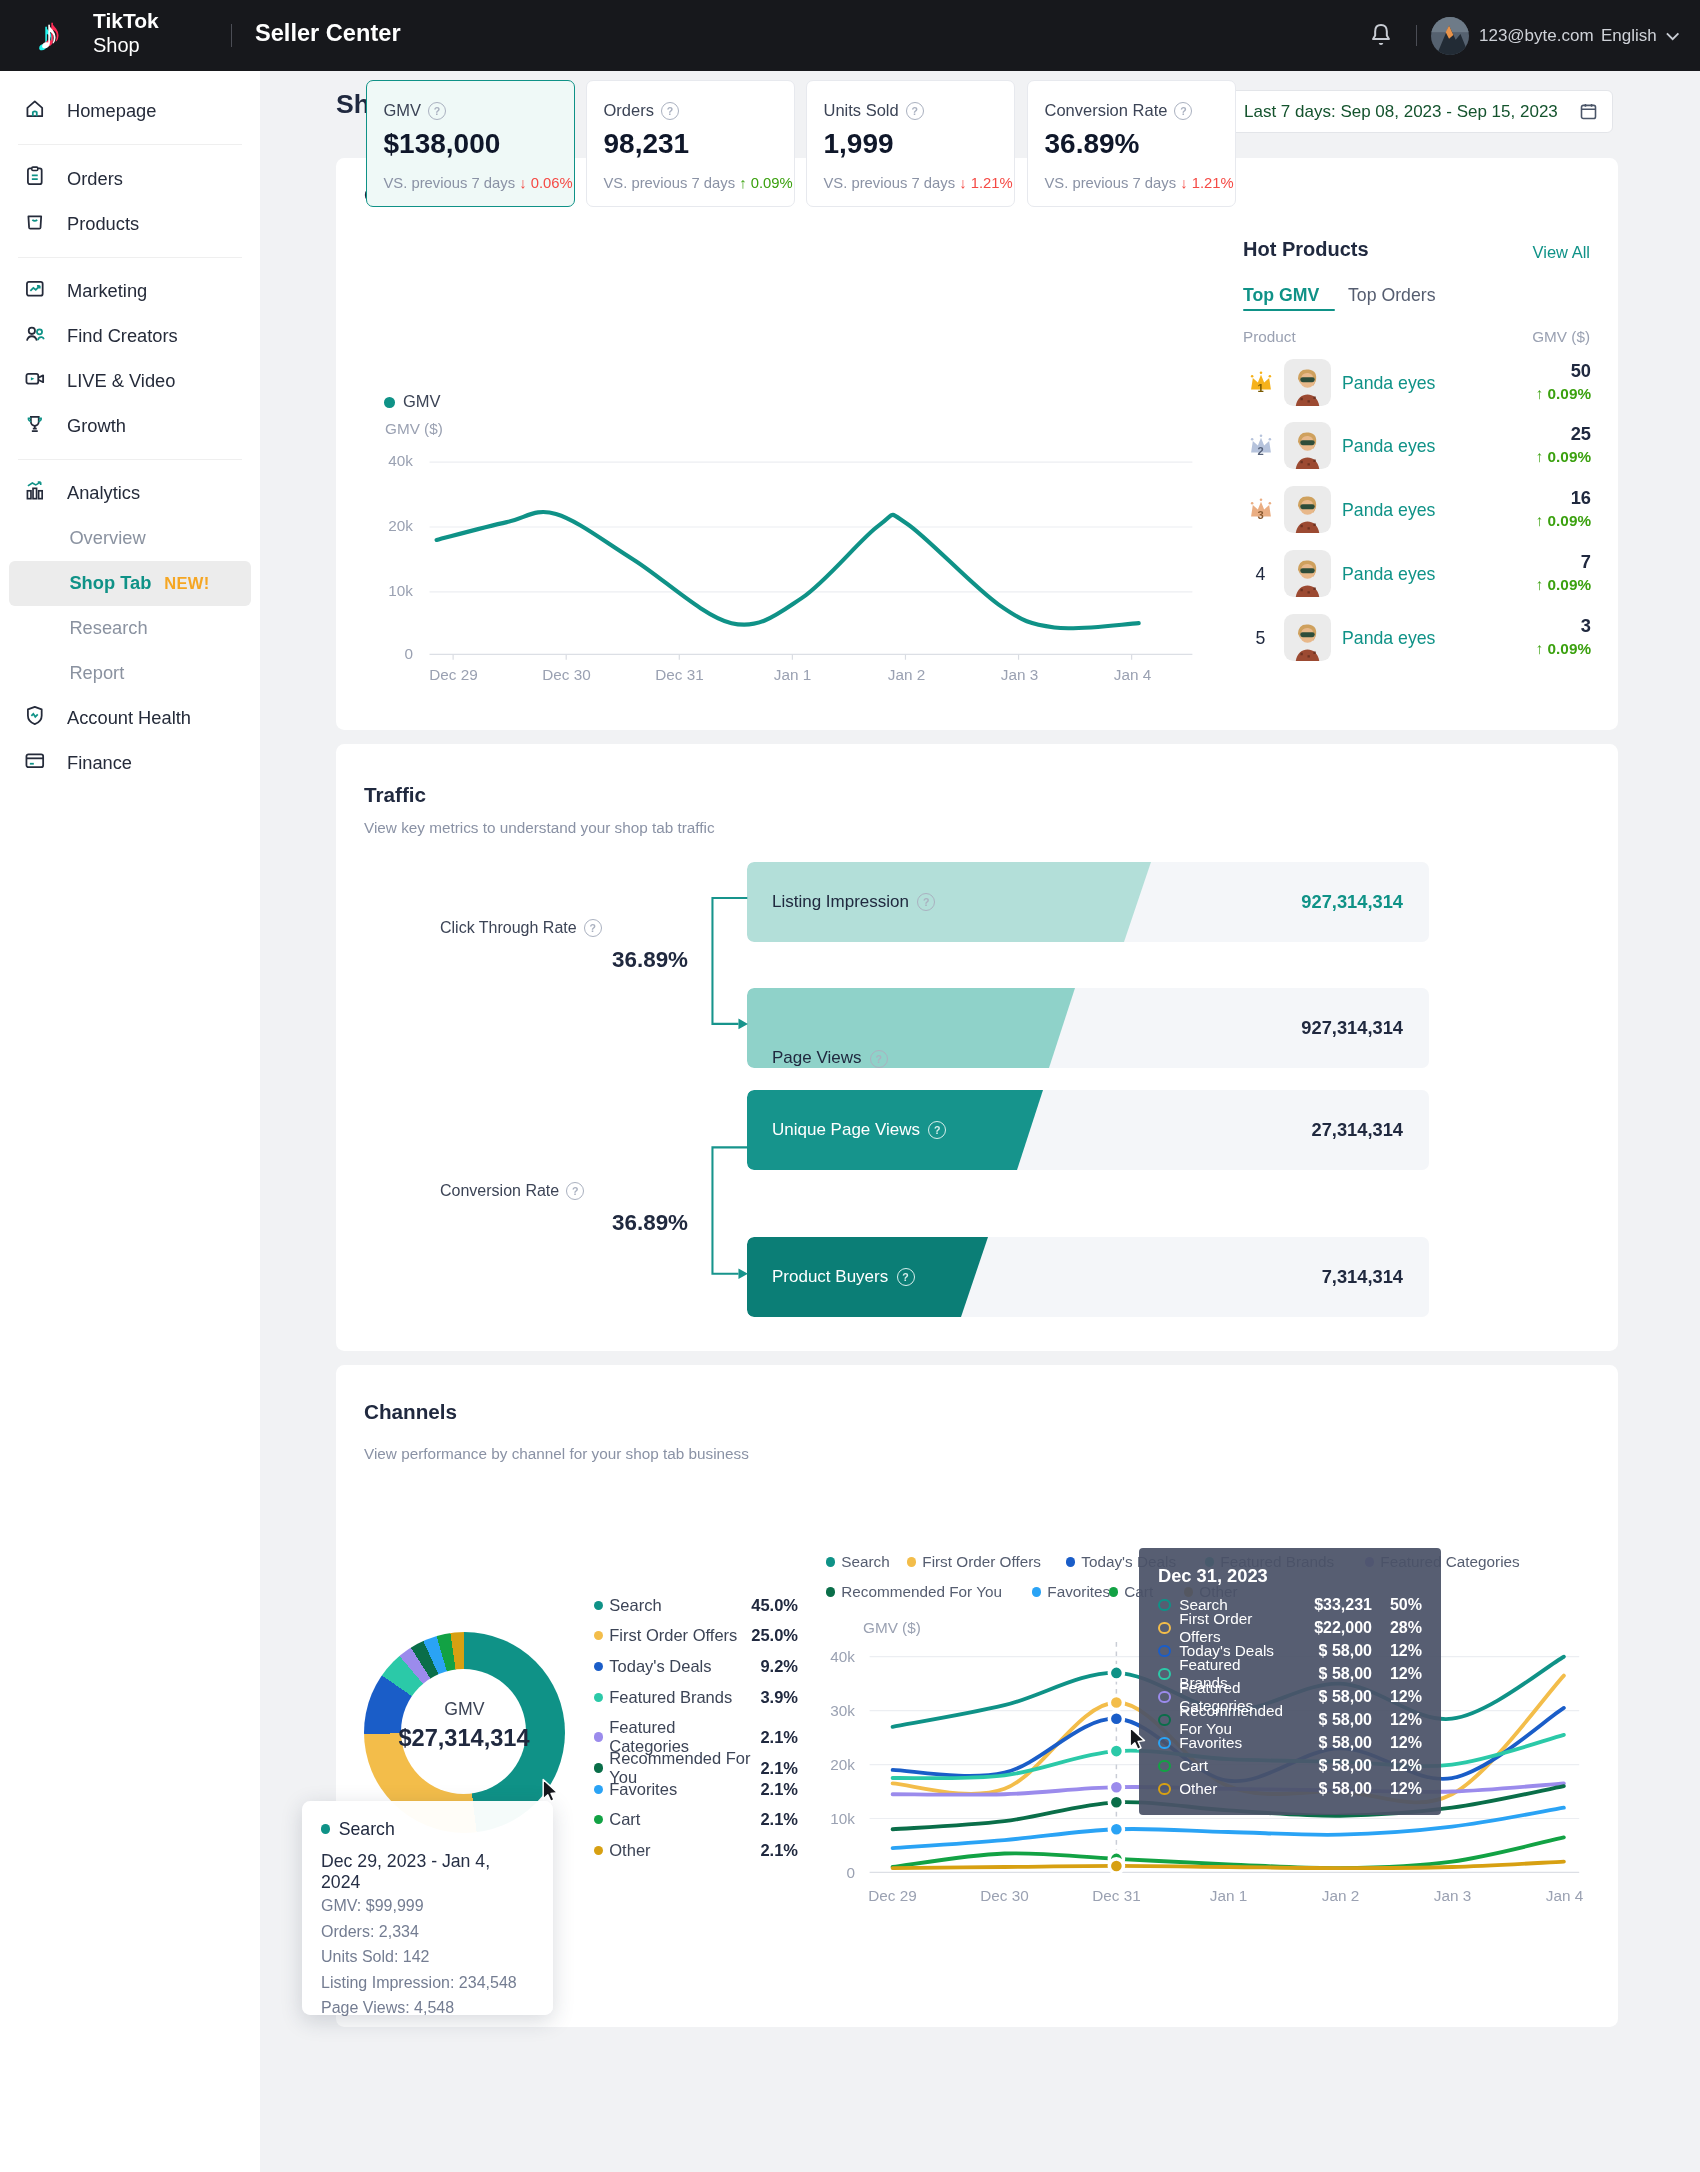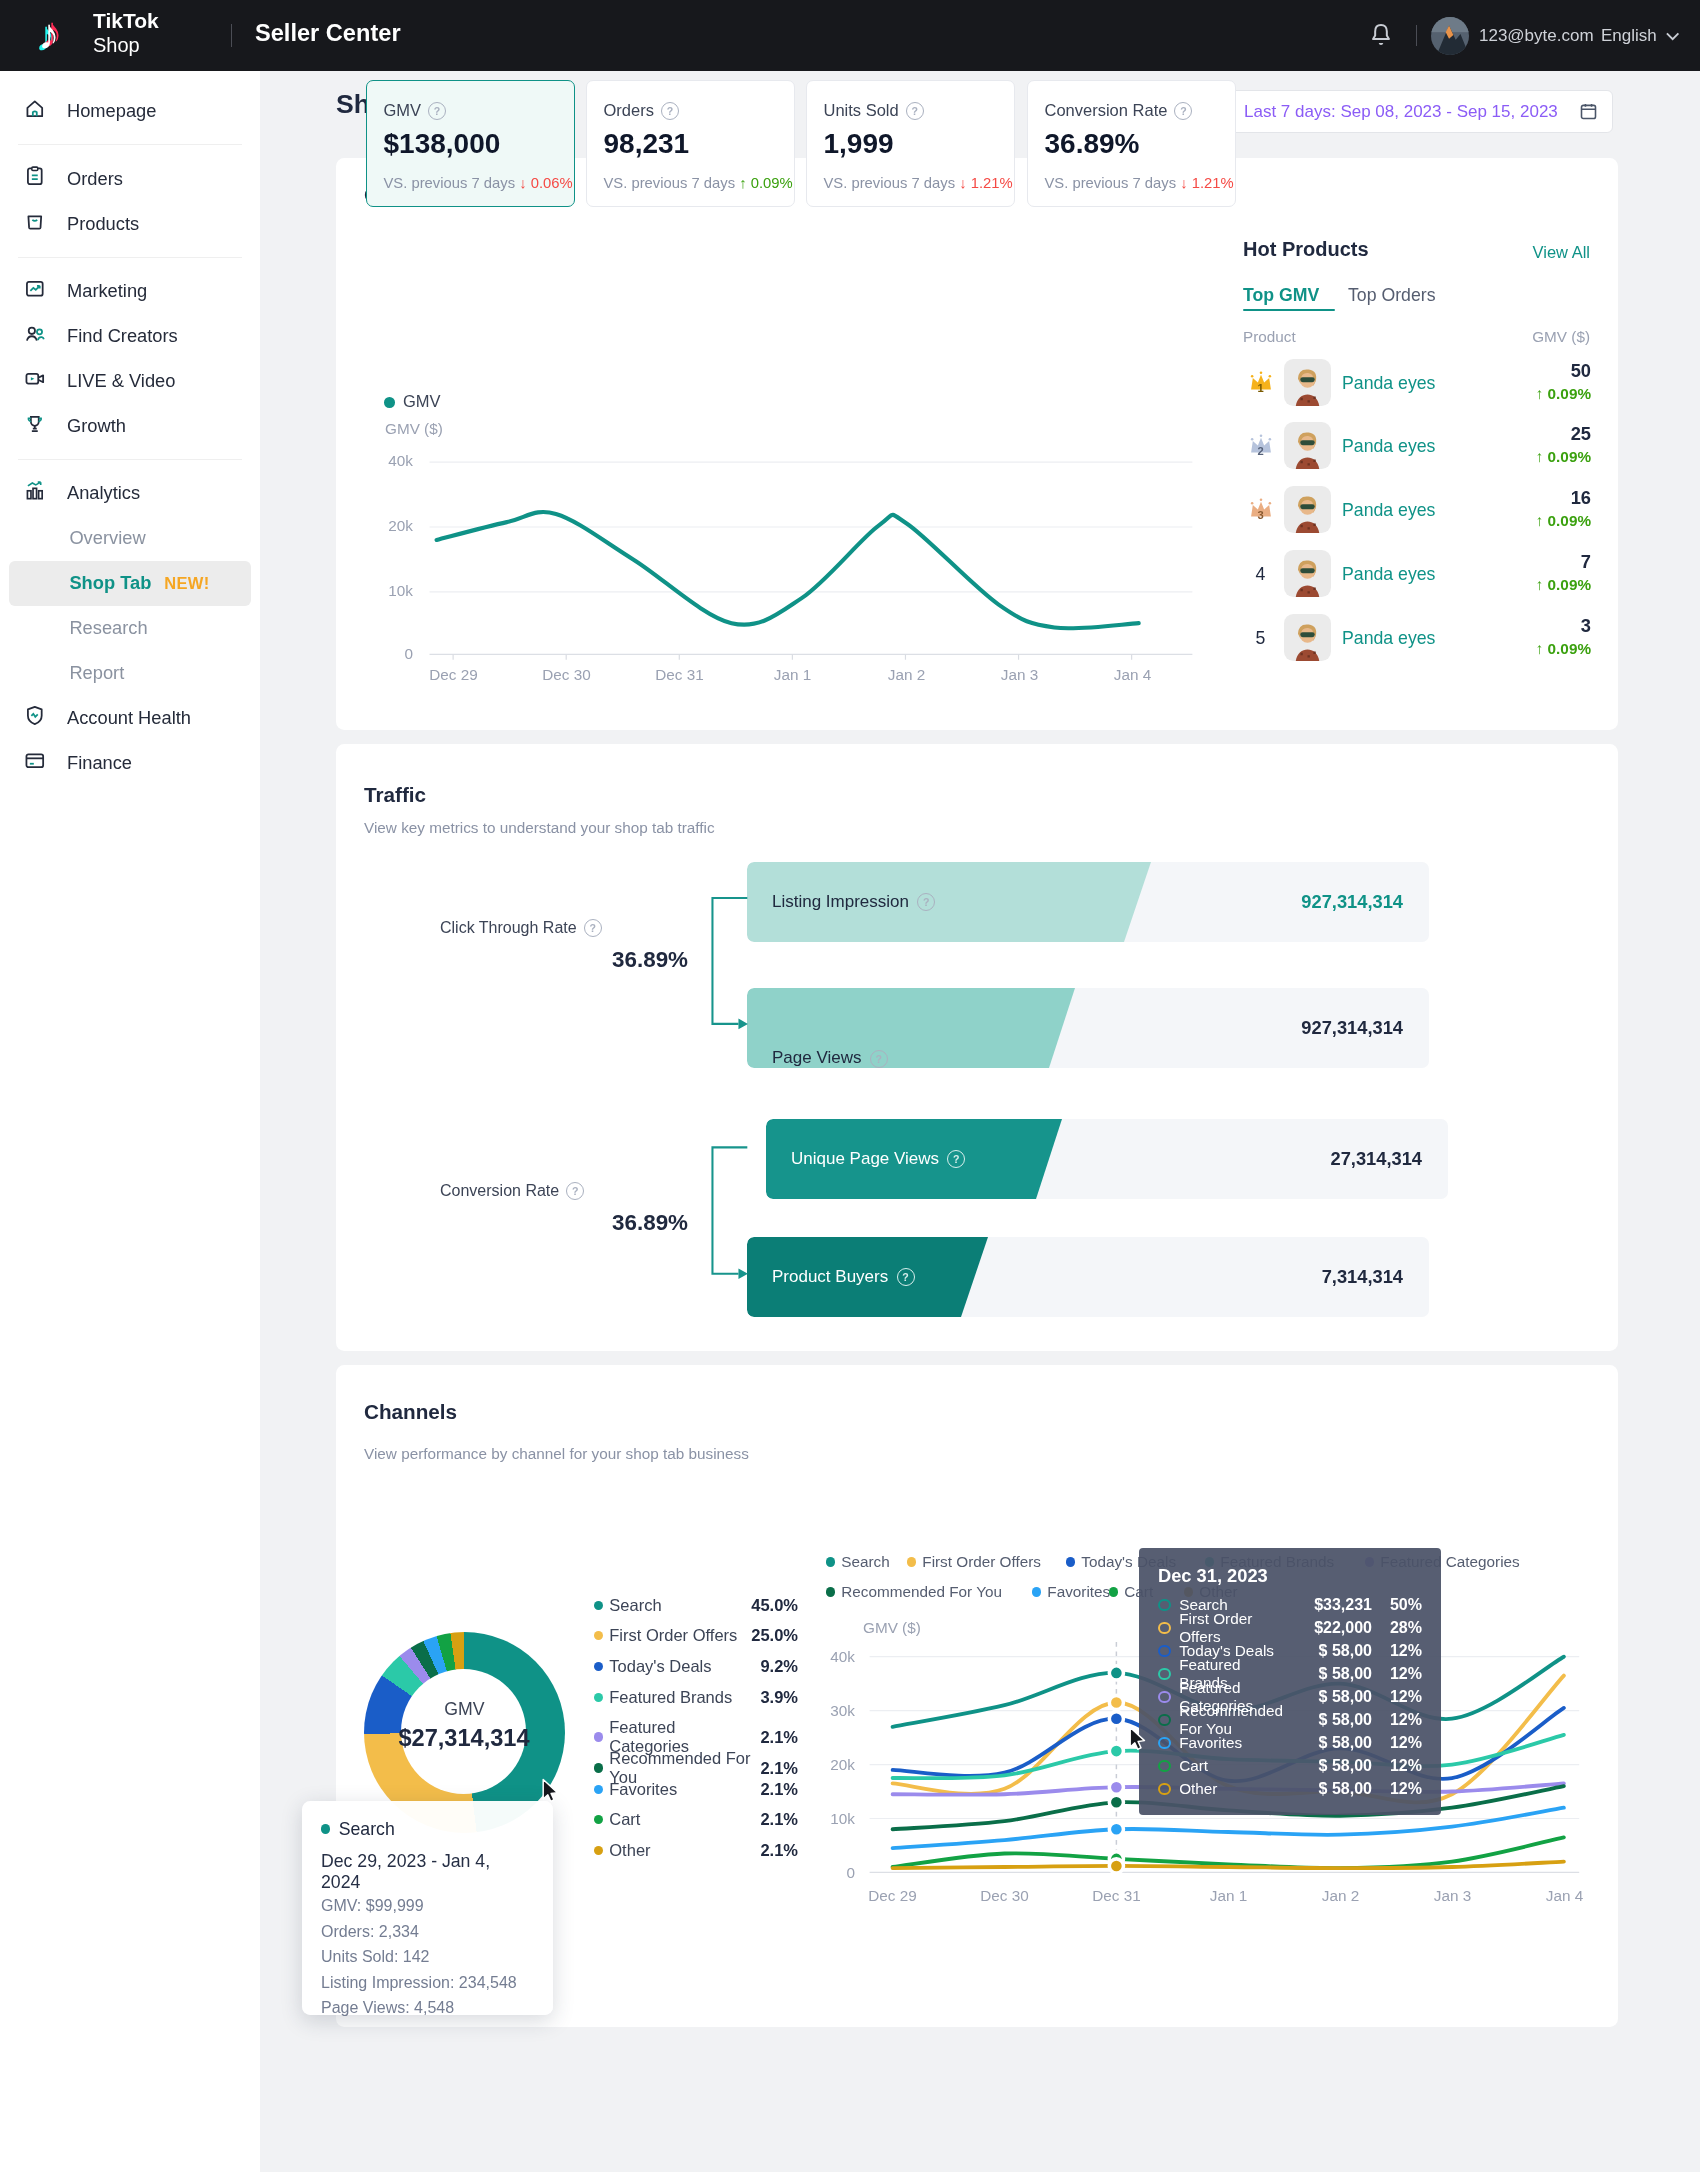--- a/index.html
+++ b/index.html
@@ -63,21 +63,21 @@
   .tw-head{display:flex;align-items:center;gap:8.3px;font-size:17.7px;color:#20293f}
   .tw-dot{width:9.4px;height:9.4px;border-radius:50%;background:#0f9287}
   .tw-date{margin-top:11.8px;font-size:17.7px;color:#262f45}
   .tw-line{font-size:16px;color:#747d92;line-height:25.4px}
   
   .axis-lab{position:absolute;font-size:15.3px;color:#9aa1b2;z-index:2}
   .legend-item{position:absolute;display:flex;align-items:center;gap:5.9px;font-size:15.3px;color:#555d70;z-index:2;cursor:pointer}
   .legend-item .dot{width:9.4px;height:9.4px;border-radius:50%;flex:none}
   .cursor{position:absolute;z-index:9}
   .datebtn{position:absolute;left:1230px;top:90px;width:383px;height:43px;background:#fff;border:1.2px solid #e3e5e9;
-           border-radius:5.9px;display:flex;align-items:center;padding:0 13px;box-sizing:border-box;font-size:17px;color:#8b5cf6;z-index:2;cursor:pointer}
+           border-radius:5.9px;display:flex;align-items:center;padding:0 13px;box-sizing:border-box;font-size:17px;color:#14532d;z-index:2;cursor:pointer}
   .datebtn svg{margin-left:auto;width:21px;height:21px}
   svg.chart{position:absolute;z-index:2}
 </style>
 </head>
 <body>
 
 <div id="page">
 
   <div class="topbar">
     <div class="note-box">
@@ -405,21 +405,21 @@
         <div class="fvalue" style="color: rgb(15, 146, 135);">927,314,314</div>
       </div>
       <div class="fbar" style="top: 988px;">
         <div class="ffill" style="background: rgb(143, 210, 201); clip-path: polygon(0px 0px, 328px 0px, 302px 100%, 0px 100%);"></div>
         <div class="flabel" style="color: rgb(32, 41, 63); align-items: flex-end;">
           <span>Page Views</span>
           <span class="qm">?</span>
         </div>
         <div class="fvalue" style="color: rgb(32, 41, 63);">927,314,314</div>
       </div>
-      <div class="fbar" style="top: 1119px; margin-left: 19px;">
+      <div class="fbar" style="top: 1090px;">
         <div class="ffill" style="background: rgb(22, 148, 140); clip-path: polygon(0px 0px, 296px 0px, 270px 100%, 0px 100%);"></div>
         <div class="flabel" style="color: rgb(255, 255, 255);">
           <span>Unique Page Views</span>
           <span class="qm light">?</span>
         </div>
         <div class="fvalue" style="color: rgb(32, 41, 63);">27,314,314</div>
       </div>
       <div class="fbar" style="top: 1237px;">
         <div class="ffill" style="background: rgb(11, 126, 118); clip-path: polygon(0px 0px, 241px 0px, 214px 100%, 0px 100%);"></div>
         <div class="flabel" style="color: rgb(255, 255, 255);">

